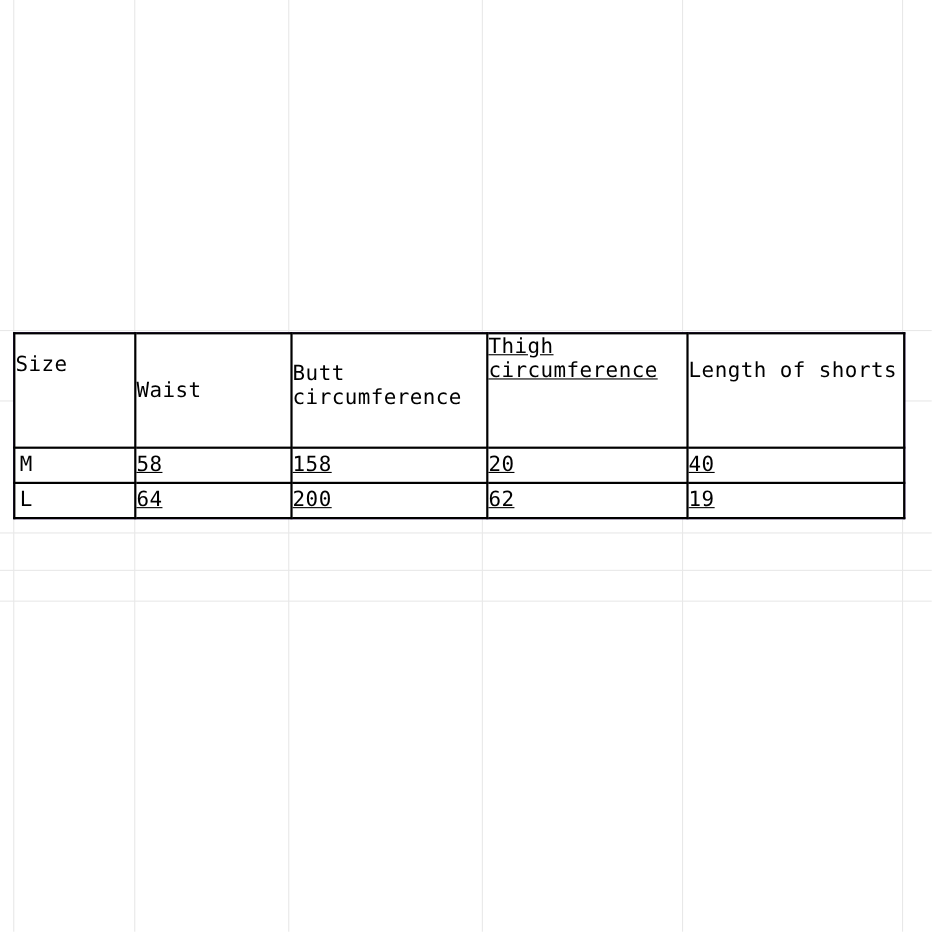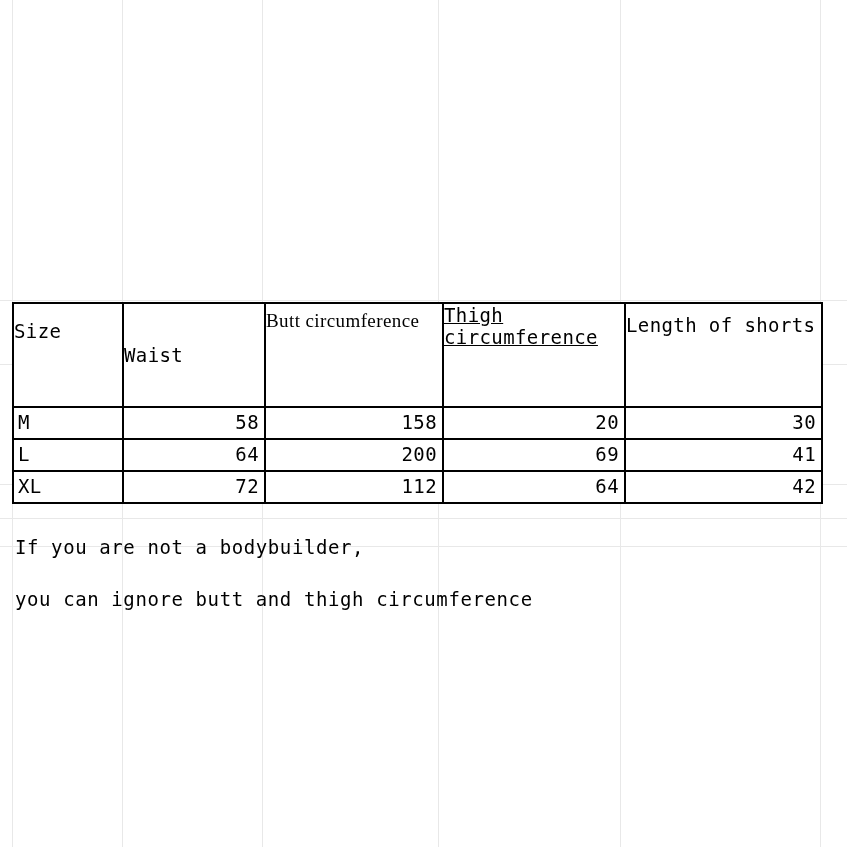--- a/index.html
+++ b/index.html
@@ -69,37 +69,37 @@
     font-size: 19px;
     line-height: 22px;
     text-align: left;
     padding: 5px 6px 0 6px;
     white-space: normal;
     word-break: break-word;
     letter-spacing: 0.4px;
   }
   thead th.head-size   { vertical-align: top; padding-top: 16px; }
   thead th.head-waist  { vertical-align: top; padding-top: 40px; }
-  thead th.head-butt   { vertical-align: top; padding-top: 6px; font-family: Liberation Serif, serif; }
+  thead th.head-butt   { vertical-align: top; padding-top: 24px; }
   thead th.head-thigh  { vertical-align: top; padding-top: 0; text-decoration: underline; }
-  thead th.head-length { vertical-align: top; padding-top: 10px; }
+  thead th.head-length { vertical-align: top; padding-top: 22px; }
 
   tbody td {
     height: 30px;
     font-size: 19px;
     line-height: 28px;
     letter-spacing: 0.4px;
   }
   tbody td.label-cell {
     text-align: left;
     padding-left: 4px;
   }
   tbody td.num-cell {
-    text-align: right;
     padding-right: 5px;
+    text-decoration: underline;
   }
 
   .note {
     margin-top: 4px;
     font-size: 19px;
     line-height: 26px;
     letter-spacing: 0.6px;
     color: #000000;
     white-space: pre-line;
     padding-left: 3px;
@@ -140,37 +140,26 @@
         <th class="head-thigh">Thigh circumference</th>
         <th class="head-length">Length of shorts</th>
       </tr>
     </thead>
     <tbody>
       <tr>
         <td class="label-cell">M</td>
         <td class="num-cell">58</td>
         <td class="num-cell">158</td>
         <td class="num-cell">20</td>
-        <td class="num-cell">30</td>
+        <td class="num-cell">40</td>
       </tr>
       <tr>
         <td class="label-cell">L</td>
         <td class="num-cell">64</td>
         <td class="num-cell">200</td>
-        <td class="num-cell">69</td>
-        <td class="num-cell">41</td>
-      </tr>
-      <tr>
-        <td class="label-cell">XL</td>
-        <td class="num-cell">72</td>
-        <td class="num-cell">112</td>
-        <td class="num-cell">64</td>
-        <td class="num-cell">42</td>
+        <td class="num-cell">62</td>
+        <td class="num-cell">19</td>
       </tr>
     </tbody>
   </table>
 
-  <div class="note">
-    <div>If you are not a bodybuilder,</div>
-    <div>you can ignore butt and thigh circumference</div>
-  </div>
 
 </div>
 
 </body></html>

